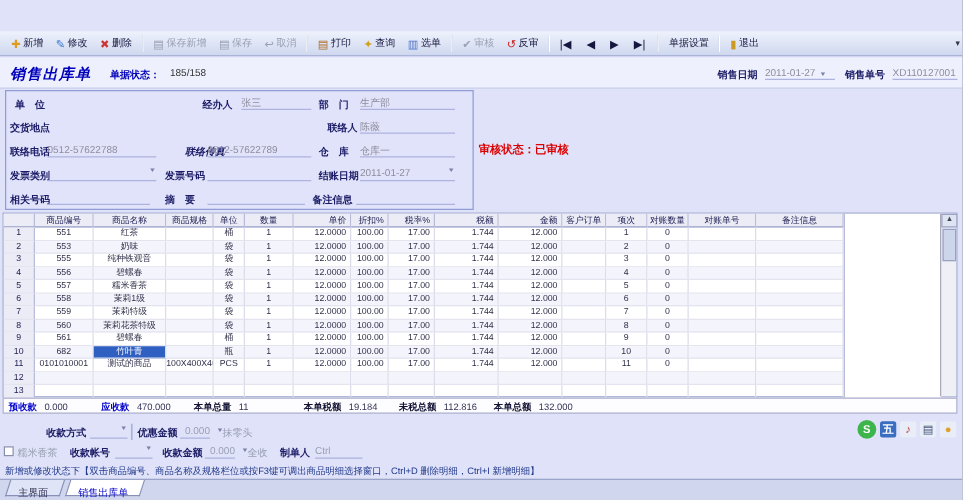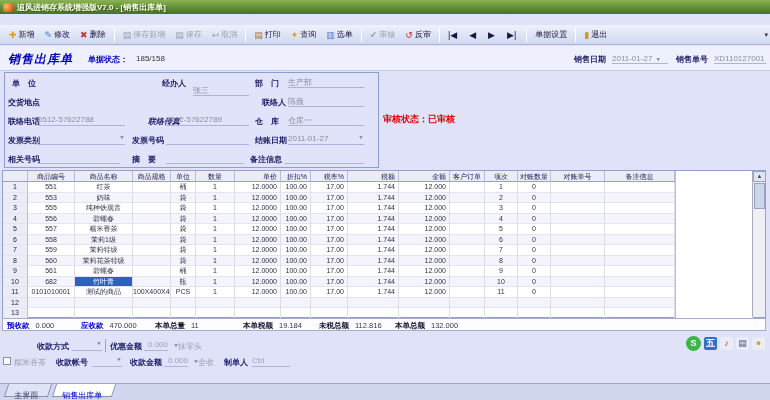--- a/index.html
+++ b/index.html
@@ -90,24 +90,20 @@
   .tab { height:13px; border:1px solid #8890b8; border-top:none; background:#dfe4f6; transform:skewX(-18deg); padding:0 9px; margin-right:4px; }
   .tab > span { display:inline-block; transform:skewX(18deg); font-size:8px; color:#333355; line-height:12px; }
   .tab.active { background:#ffffff; }
   .tab.active > span { color:#0000cc; }
 </style>
 </head>
 <body>
 
 <div class="screen">
 
-  <div class="titlebar">
-    <span class="app-icon"></span>
-    <span class="title-text">追风进销存系统增强版V7.0 - [销售出库单]</span>
-  </div>
 
 
   <div class="toolbar">
     <span id="toolbar-items" style="display:flex;align-items:center;">
         <span class="tb-btn">
           <span class="tb-ico" style="color: rgb(224, 154, 32);">✚</span>
           <span>新增</span>
         </span>
         <span class="tb-btn">
           <span class="tb-ico" style="color: rgb(58, 122, 212);">✎</span>
@@ -185,21 +181,21 @@
     <span class="hdr-lbl" style="left:574px;">销售日期</span>
     <span class="hdr-val" style="left:612px;width:56px;"><span>2011-01-27</span><span class="combo-arrow">▼</span></span>
     <span class="hdr-lbl" style="left:676px;">销售单号</span>
     <span class="hdr-val" style="left:714px;width:52px;">XD110127001</span>
   </div>
 
   <div class="formpanel">
 
     <span class="flabel" style="left:7px;top:5px;">单　位</span>
     <span class="flabel" style="left:157px;top:5px;">经办人</span>
-    <span class="fval" style="left:188px;top:12px;width:56px;">张三</span>
+    <span class="fval" style="left:188px;top:4px;width:56px;">张三</span>
     <span class="flabel" style="left:250px;top:5px;">部　门</span>
     <span class="fval" style="left:283px;top:4px;width:76px;">生产部</span>
 
     <span class="flabel" style="left:3px;top:24px;">交货地点</span>
     <span class="flabel" style="left:257px;top:24px;">联络人</span>
     <span class="fval" style="left:283px;top:23px;width:76px;">陈薇</span>
 
     <span class="flabel" style="left:3px;top:43px;">联络电话</span>
     <span class="fval" style="left:33px;top:42px;width:87px;">0512-57622788</span>
     <span class="flabel" style="left:143px;top:43px;font-style:italic;">联络传真</span>
@@ -518,19 +514,20 @@
   </div>
 
   <div class="tray" id="tray">
       <span class="tray-ico round" style="background: rgb(61, 181, 74); color: rgb(255, 255, 255);">S</span>
       <span class="tray-ico" style="background: rgb(58, 110, 192); color: rgb(255, 255, 255);">五</span>
       <span class="tray-ico" style="background: rgb(232, 237, 248); color: rgb(192, 64, 64);">♪</span>
       <span class="tray-ico" style="background: rgb(232, 237, 248); color: rgb(68, 85, 119);">▤</span>
       <span class="tray-ico" style="background: rgb(232, 237, 248); color: rgb(224, 160, 48);">●</span>
     </div>
 
+  <div class="hint">新增或修改状态下【双击商品编号、商品名称及规格栏位或按F3键可调出商品明细选择窗口，Ctrl+D 删除明细，Ctrl+I 新增明细】</div>
 
   <div class="statusbar" id="statusbar">
       <span class="tab"><span>主界面</span></span>
       <span class="tab active"><span>销售出库单</span></span>
     </div>
 
 </div>
 
 </body></html>

